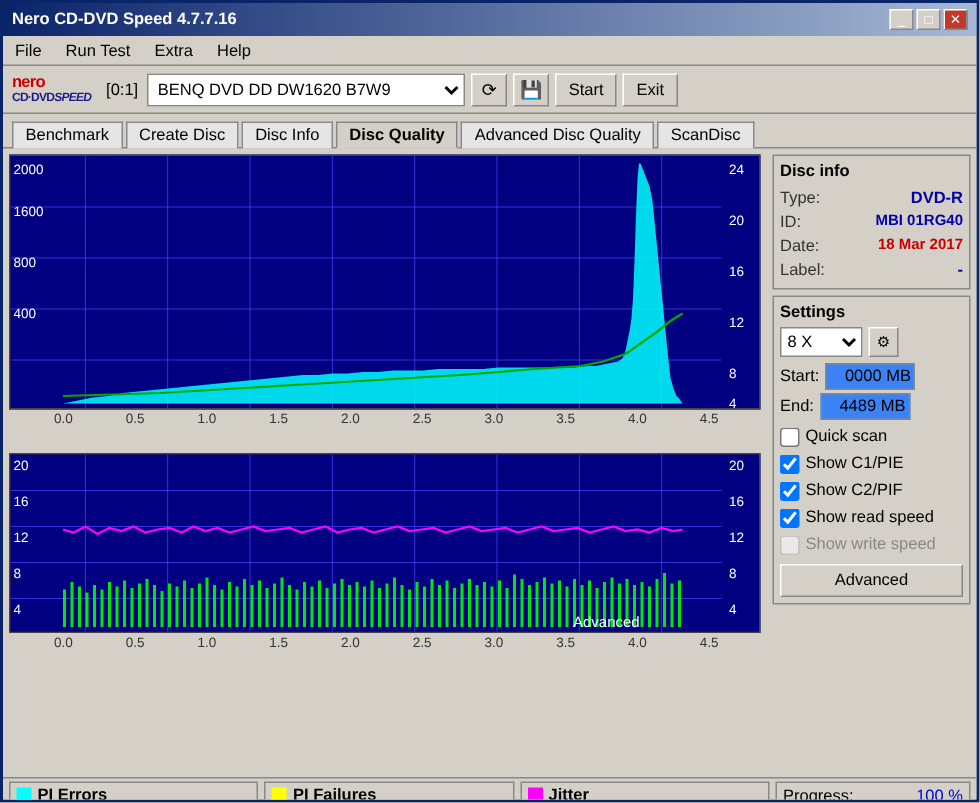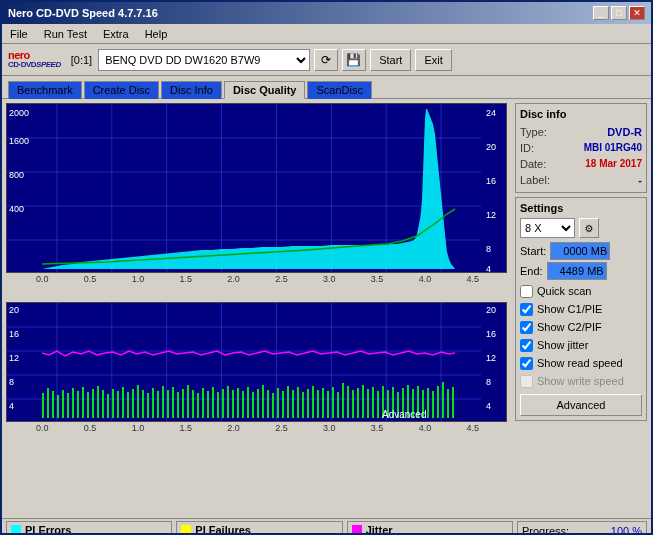--- a/index.html
+++ b/index.html
@@ -83,21 +83,21 @@
     .tabs {
       display: flex;
       padding: 4px 6px 0;
       background: #d4d0c8;
       gap: 0;
     }
     .tab {
       padding: 2px 8px;
       border: 1px solid #888;
       border-bottom: none;
-      background: #1d4ed8;
+      background: #e5e5e5;
       cursor: pointer;
       font-size: 11px;
       margin-right: 2px;
       position: relative;
       top: 1px;
     }
     .tab.active {
       background: #d4d0c8;
       border-bottom: 1px solid #d4d0c8;
       font-weight: bold;
@@ -293,20 +293,21 @@
     <div class="icon-btn">💾</div>
     <button class="toolbar-btn">Start</button>
     <button class="toolbar-btn">Exit</button>
   </div>
 
   <div class="tabs">
     <div class="tab">Benchmark</div>
     <div class="tab">Create Disc</div>
     <div class="tab">Disc Info</div>
     <div class="tab active">Disc Quality</div>
+    <div class="tab">Advanced Disc Quality</div>
     <div class="tab">ScanDisc</div>
   </div>
 
   <div class="main-content">
 
     <div class="charts-area">
 
       <div class="chart-wrapper">
         <div class="chart-container chart-top">
           <svg width="100%" height="170">
@@ -540,24 +541,20 @@
         <div class="checkbox-row">
           <input type="checkbox" checked="" style="">
           <span>Show C1/PIE</span>
         </div>
         <div class="checkbox-row">
           <input type="checkbox" checked="" style="">
           <span>Show C2/PIF</span>
         </div>
         <div class="checkbox-row">
           <input type="checkbox" checked="" style="">
-          <span>Show jitter</span>
-        </div>
-        <div class="checkbox-row">
-          <input type="checkbox" checked="" style="">
           <span>Show read speed</span>
         </div>
         <div class="checkbox-row">
           <input type="checkbox" disabled="" style="">
           <span class="disabled-text">Show write speed</span>
         </div>
         <button class="advanced-btn">Advanced</button>
       </div>
 
 

